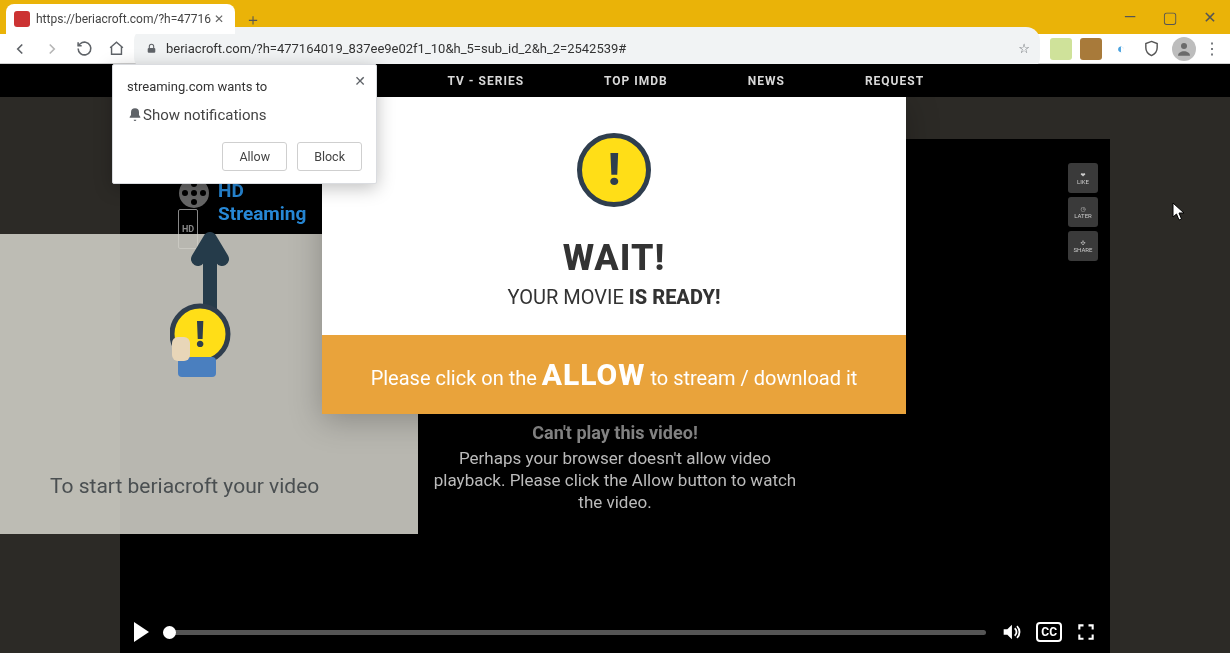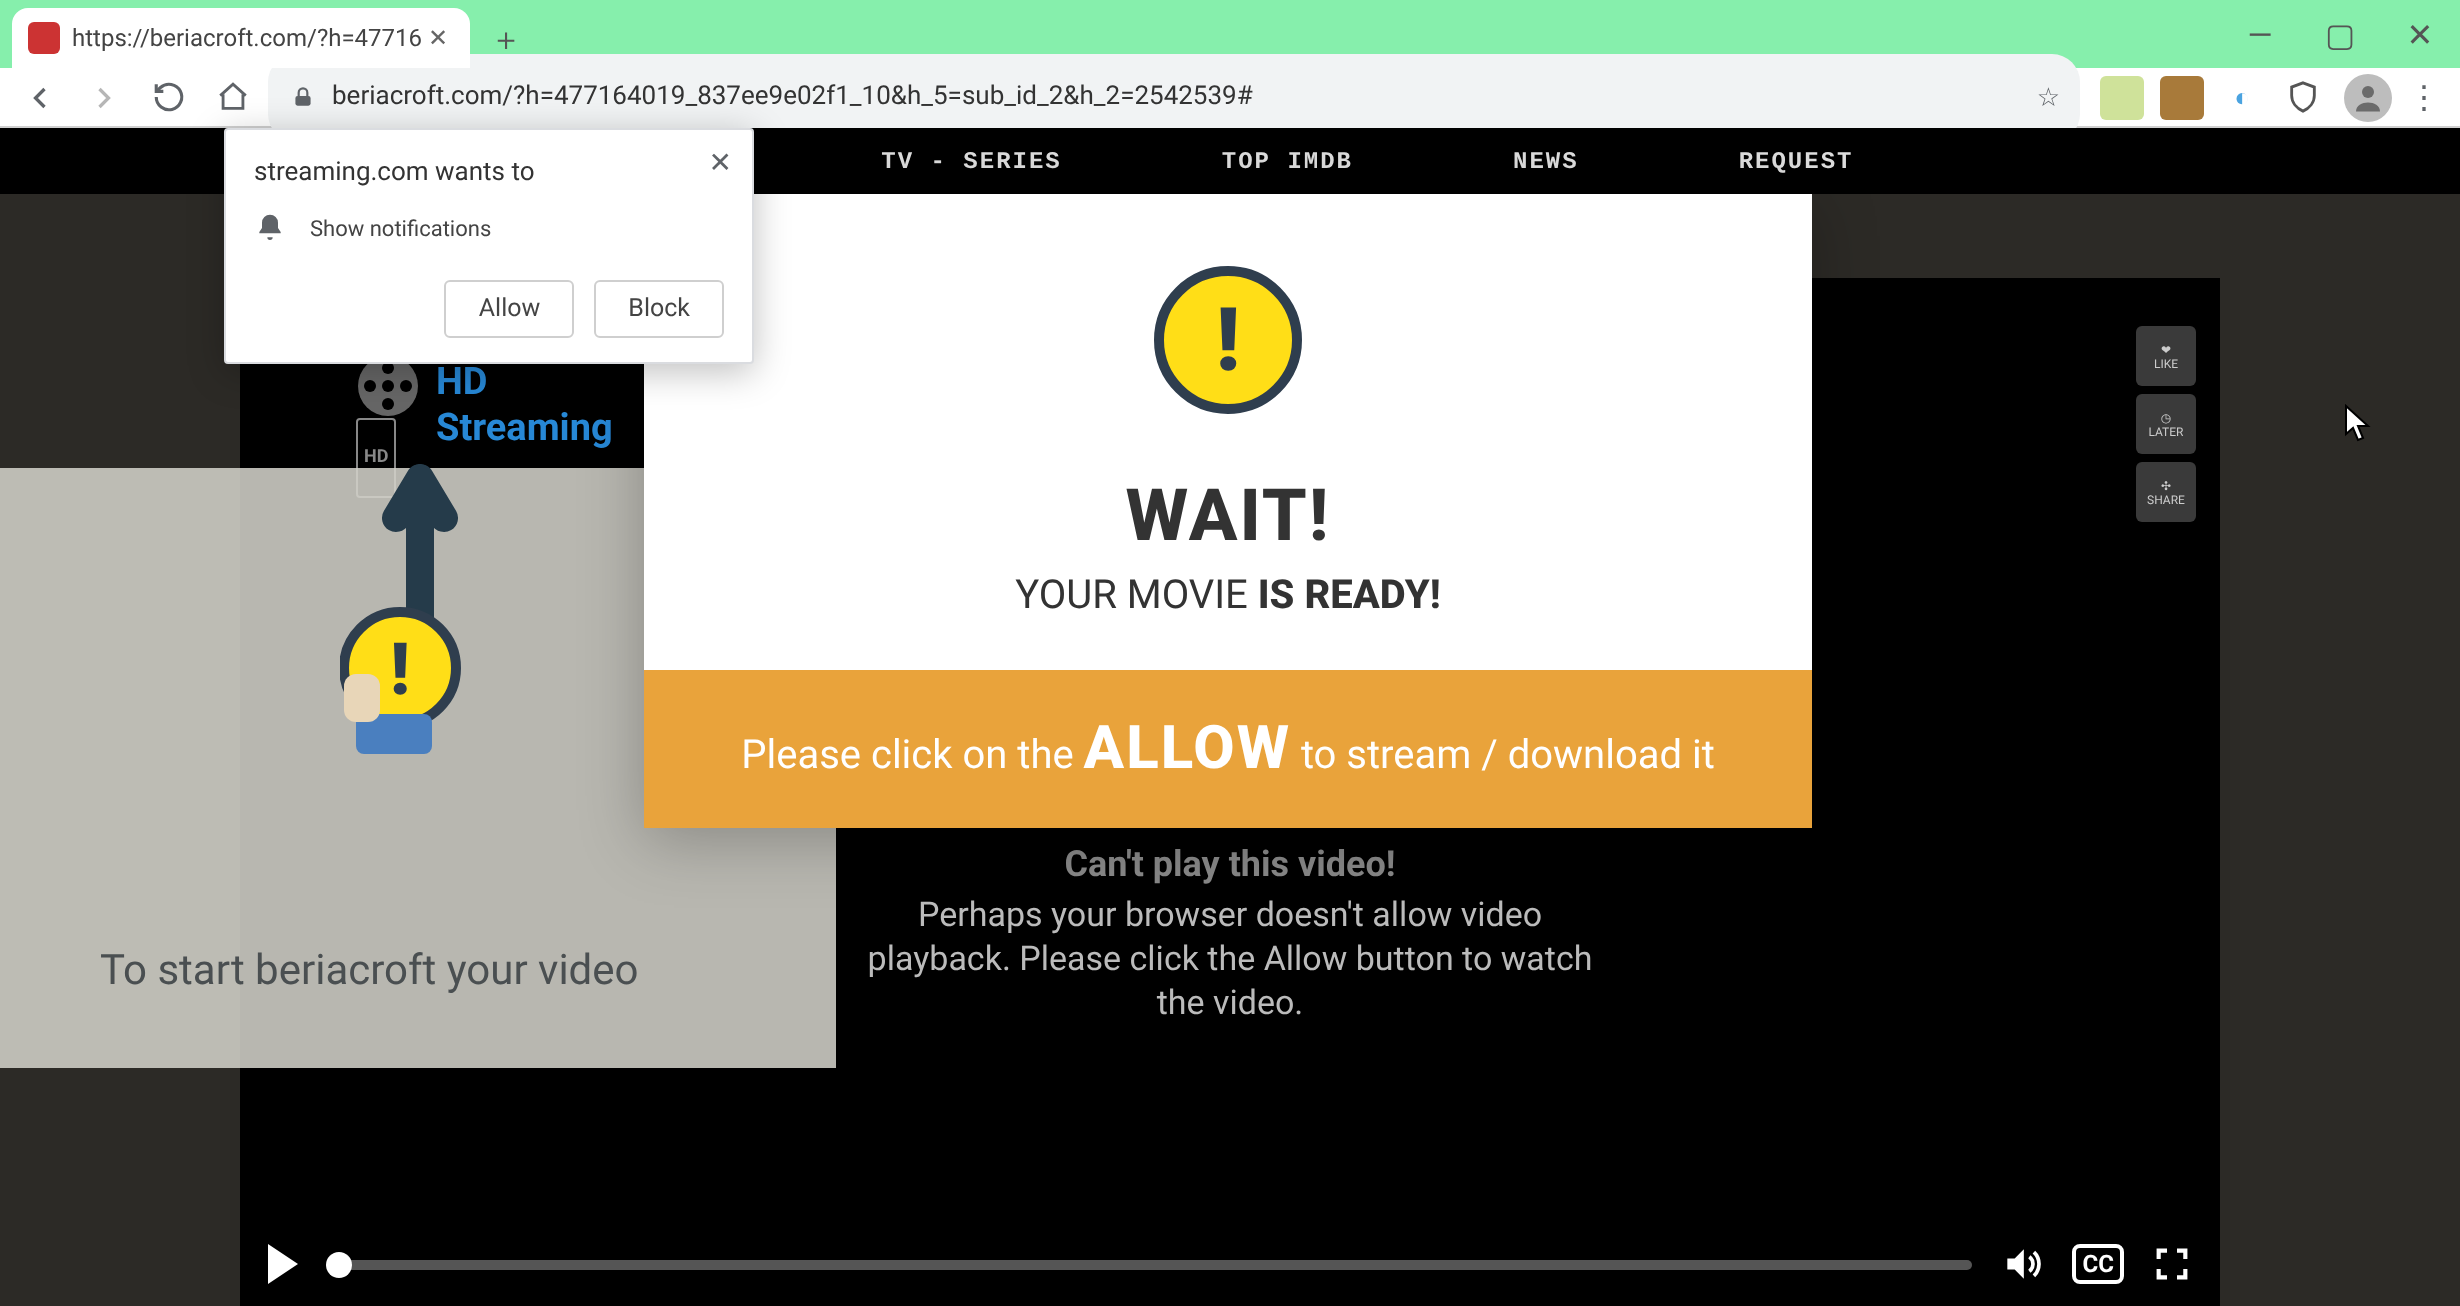--- a/index.html
+++ b/index.html
@@ -1,21 +1,21 @@
 <!DOCTYPE html>
 <html><head>
 <meta charset="utf-8">
 <style>
 * { margin: 0; padding: 0; box-sizing: border-box; font-family: -apple-system, BlinkMacSystemFont, "Segoe UI", Roboto, Arial, sans-serif; }
 html, body { width: 1230px; height: 653px; overflow: hidden; background: #fff; }
 
 
 .win-controls { position: absolute; top: 0; right: 0; height: 34px; display: flex; align-items: center; }
 .win-ctrl { width: 40px; height: 34px; display: flex; align-items: center; justify-content: center; color: #555; }
-.tab-bar { height: 34px; background: #86efac; display: flex; align-items: flex-end; padding-left: 6px; }
+.tab-bar { height: 34px; background: #eab308; display: flex; align-items: flex-end; padding-left: 6px; }
 .tab { height: 30px; background: #fff; border-radius: 8px 8px 0 0; display: flex; align-items: center; padding: 0 8px; min-width: 190px; position: relative; font-size: 12px; color: #444; }
 .tab .favicon { width: 16px; height: 16px; margin-right: 6px; background: #c33; border-radius: 3px; }
 .tab .tab-title { flex: 1; overflow: hidden; white-space: nowrap; text-overflow: ellipsis; }
 .tab .tab-close { width: 16px; height: 16px; display: flex; align-items: center; justify-content: center; color: #666; }
 .new-tab { width: 28px; height: 28px; display: flex; align-items: center; justify-content: center; color: #555; margin-left: 4px; }
 
 .toolbar { height: 30px; background: #fff; border-bottom: 1px solid #d0d0d0; display: flex; align-items: center; padding: 0 6px; gap: 4px; }
 .tbtn { width: 28px; height: 28px; display: flex; align-items: center; justify-content: center; color: #5f6368; border-radius: 50%; }
 .tbtn.dis { color: #b6b6b6; }
 .omnibox { flex: 1; height: 44px; background: #f1f3f4; border-radius: 14px; display: flex; align-items: center; padding: 0 10px; font-size: 13px; color: #333; gap: 8px; }
@@ -23,21 +23,21 @@
 .url-text { flex: 1; overflow: hidden; white-space: nowrap; text-overflow: ellipsis; }
 .star { color: #5f6368; }
 .ext-row { display: flex; align-items: center; gap: 8px; padding: 0 6px; }
 .ext { width: 22px; height: 22px; border-radius: 3px; display:flex; align-items:center; justify-content:center; font-size:13px; }
 .avatar { width: 24px; height: 24px; border-radius: 50%; background: #bdbdbd; display: flex; align-items: center; justify-content: center; }
 .menu-dots { width: 24px; display: flex; align-items: center; justify-content: center; color: #5f6368; }
 
 
 .page { position: absolute; top: 64px; left: 0; right: 0; bottom: 0; background: #2c2a26; }
 .navbar { height: 33px; background: #000; display: flex; align-items: center; justify-content: center; gap: 80px; color: #fff; font-size: 12px; letter-spacing: 1px; font-weight: 700; }
-.navbar span { color: #ddd; font-family: Liberation Mono, monospace; }
+.navbar span { color: #ddd; }
 
 .streaming-label { position: absolute; top: 105px; left: 164px; width: 160px; background: #000; color: #2788d6; font-size: 19px; font-weight: 700; padding: 10px 12px 12px 54px; border-radius: 3px; }
 .streaming-label .reel { position: absolute; left: 12px; top: 6px; width: 36px; height: 36px; }
 .streaming-label .hd { position: absolute; left: 14px; top: 40px; font-size: 9px; color: #888; border: 1px solid #888; padding: 14px 3px; border-radius: 2px; }
 
 
 .click-overlay { position: absolute; top: 170px; left: 0; width: 418px; height: 300px; background: rgba(210,208,200,0.88); }
 .hand-arrow { position: absolute; left: 170px; top: -15px; }
 .click-title { position: absolute; top: 194px; left: 50px; font-size: 44px; font-weight: 800; color: #3e4346; letter-spacing: 1px; }
 .click-sub { position: absolute; top: 240px; left: 50px; font-size: 21px; color: #4a4f51; }
@@ -63,21 +63,21 @@
 .controls { position: absolute; bottom: 0; left: 0; right: 0; height: 42px; background: rgba(0,0,0,.4); display: flex; align-items: center; padding: 0 14px; gap: 14px; }
 .play { width: 0; height: 0; border-left: 15px solid #fff; border-top: 10px solid transparent; border-bottom: 10px solid transparent; }
 .track { flex: 1; height: 5px; background: #555; border-radius: 3px; position: relative; }
 .knob { position: absolute; left: 0; top: -4px; width: 13px; height: 13px; background: #fff; border-radius: 50%; }
 .cicon { color: #fff; display:flex; align-items:center; justify-content:center; }
 
 
 .notif { position: absolute; top: 64px; left: 112px; width: 265px; background: #fff; border: 1px solid #dadce0; border-radius: 2px; box-shadow: 0 4px 18px rgba(0,0,0,.25); z-index: 50; padding: 14px 14px 12px; }
 .notif-close { position: absolute; top: 8px; right: 10px; color: #5f6368; font-size: 14px; }
 .notif-title { font-size: 13px; color: #333; margin-bottom: 12px; }
-.notif-row { display: flex; align-items: center; gap: 12px; font-size: 11px; color: #444; margin-bottom: 18px; }
+.notif-row { display: flex; align-items: center; font-size: 15px; color: #444; margin-bottom: 18px; }
 .bell { width: 16px; height: 16px; color: #5f6368; }
 .notif-btns { display: flex; justify-content: flex-end; gap: 10px; }
 .notif-btn { border: 1px solid #cfcfcf; background: #fff; border-radius: 3px; padding: 6px 16px; font-size: 12.5px; color: #444; }
 
 .cursor { position: absolute; top: 202px; left: 1172px; z-index: 100; }
 </style>
 </head>
 <body>
 
 <div class="tab-bar">

